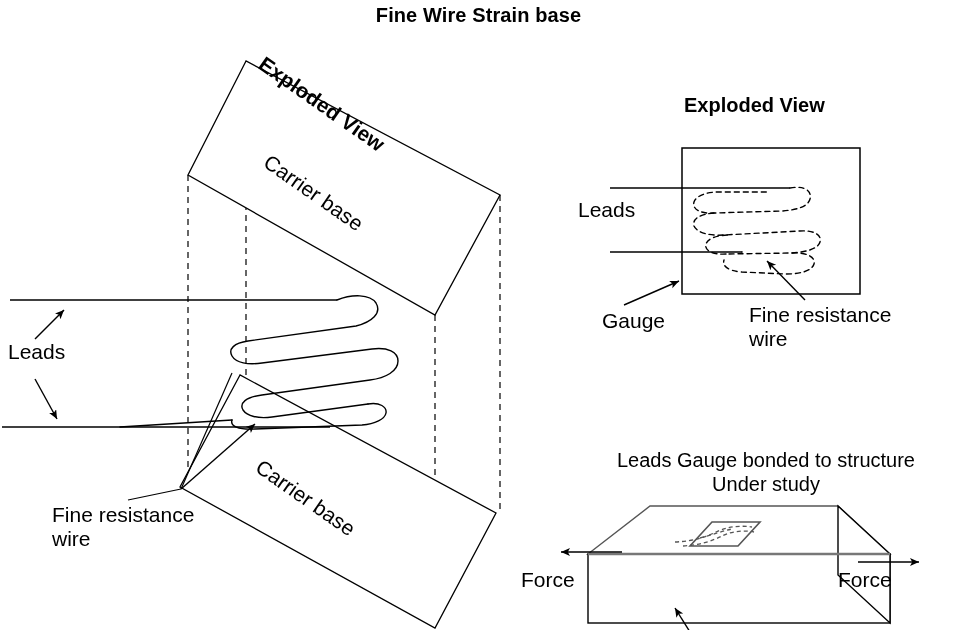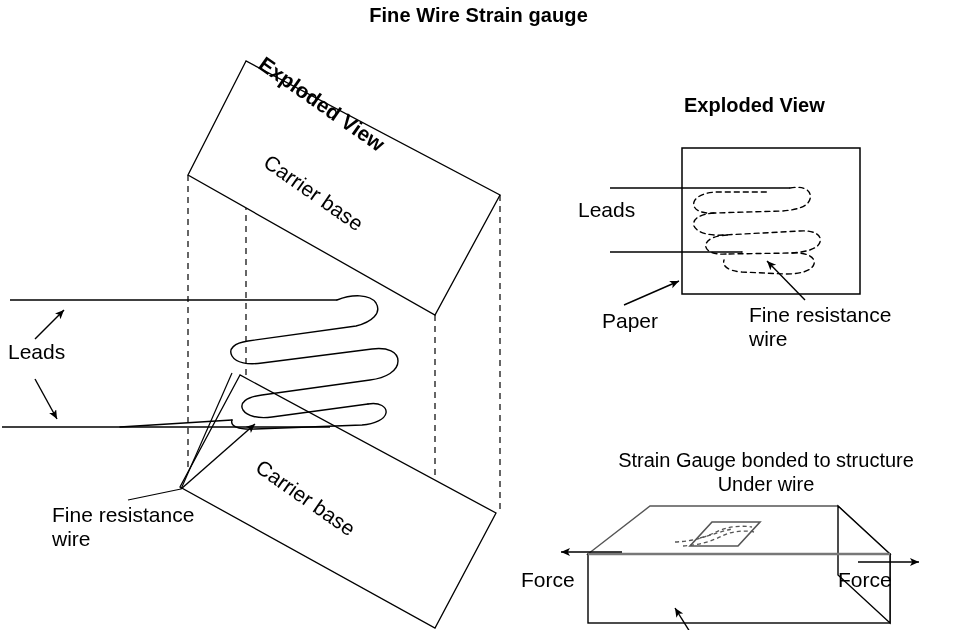--- a/index.html
+++ b/index.html
@@ -230,48 +230,48 @@
         <path d="M700,538 C 712,535 722,531 732,529"></path>
       </g>
 
       <path d="M622,552 L 561,552" stroke="#000" stroke-width="1.5" fill="none" marker-end="url(#ah)"></path>
       <path d="M858,562 L 919,562" stroke="#000" stroke-width="1.5" fill="none" marker-end="url(#ah)"></path>
 
       <path d="M690,632 L 675,608" stroke="#000" stroke-width="1.4" fill="none" marker-end="url(#ah)"></path>
     </g>
   </svg>
 
-  <div class="lbl" id="title">Fine Wire Strain gauge</div>
+  <div class="lbl" id="title">Fine Wire Strain base</div>
 
   <div class="lbl" id="exploded-view-label">Exploded View</div>
 
   <div class="lbl" id="carrier-base-top-label">Carrier base</div>
 
   <div class="lbl" id="carrier-base-bottom-label">Carrier base</div>
 
   <div class="lbl" id="leads-left-label">Leads</div>
 
   <div class="lbl" id="fine-res-wire-left-label">
     <div>Fine resistance</div>
     <div>wire</div>
   </div>
 
   <div class="lbl" id="assembled-view-label">Exploded View</div>
 
   <div class="lbl" id="leads-right-label">Leads</div>
 
-  <div class="lbl" id="paper-label">Paper</div>
+  <div class="lbl" id="paper-label">Gauge</div>
 
   <div class="lbl" id="fine-res-wire-right-label">
     <div>Fine resistance</div>
     <div>wire</div>
   </div>
 
   <div class="lbl" id="structure-caption">
-    <div>Strain Gauge bonded to structure</div>
-    <div>Under wire</div>
+    <div>Leads Gauge bonded to structure</div>
+    <div>Under study</div>
   </div>
 
   <div class="lbl" id="force-left-label">Force</div>
 
   <div class="lbl" id="force-right-label">Force</div>
 
 </div>
 
 </body></html>

